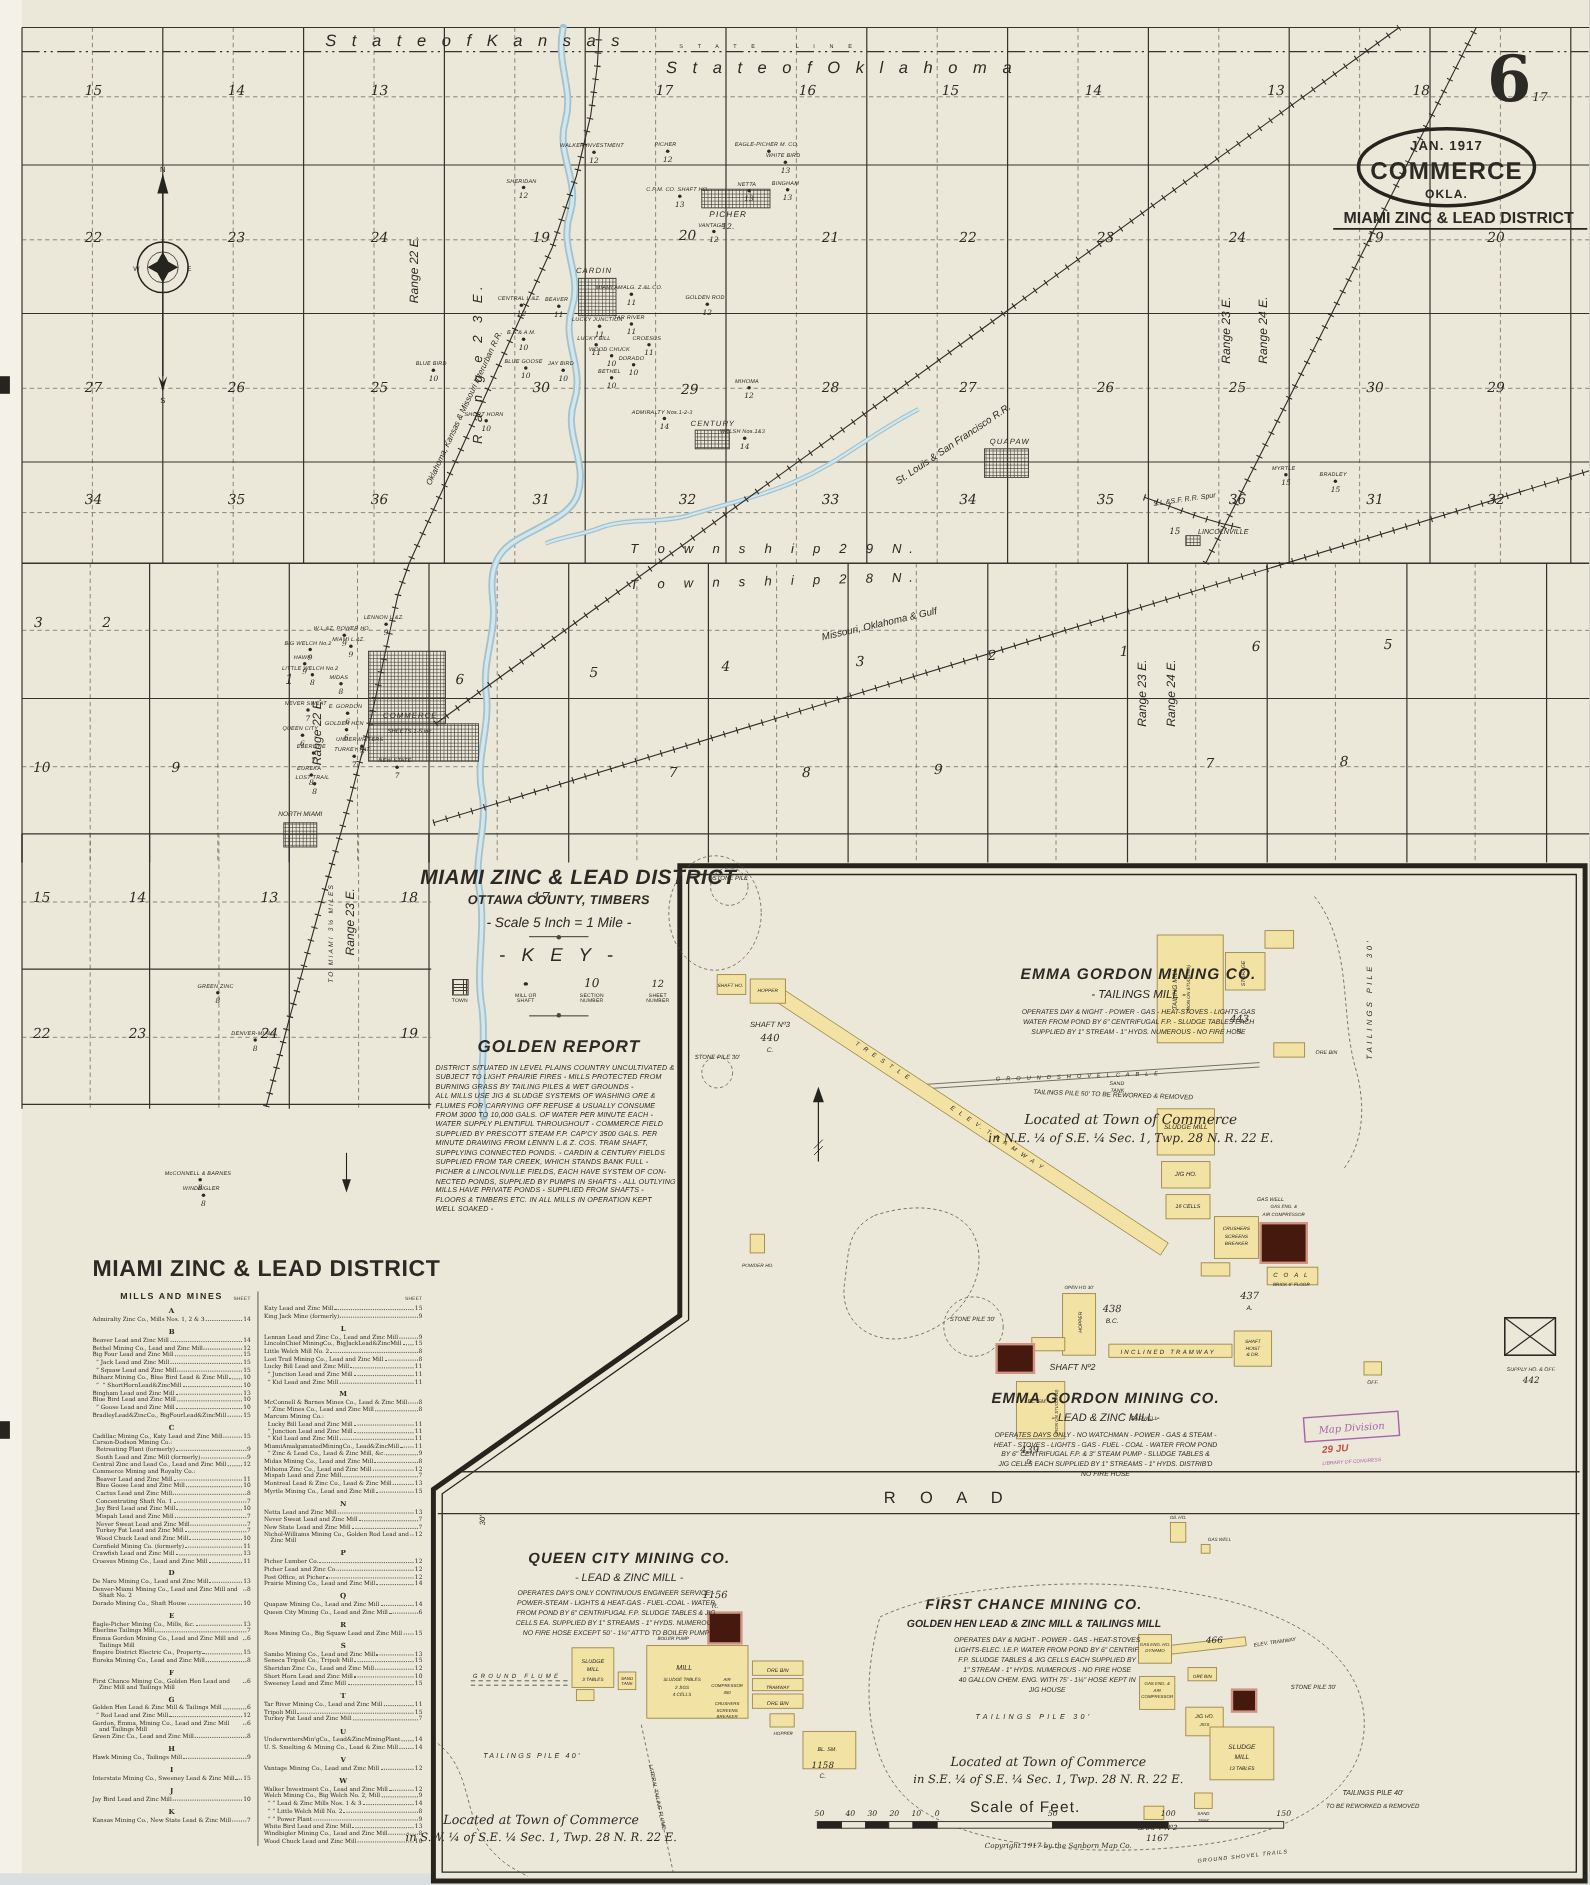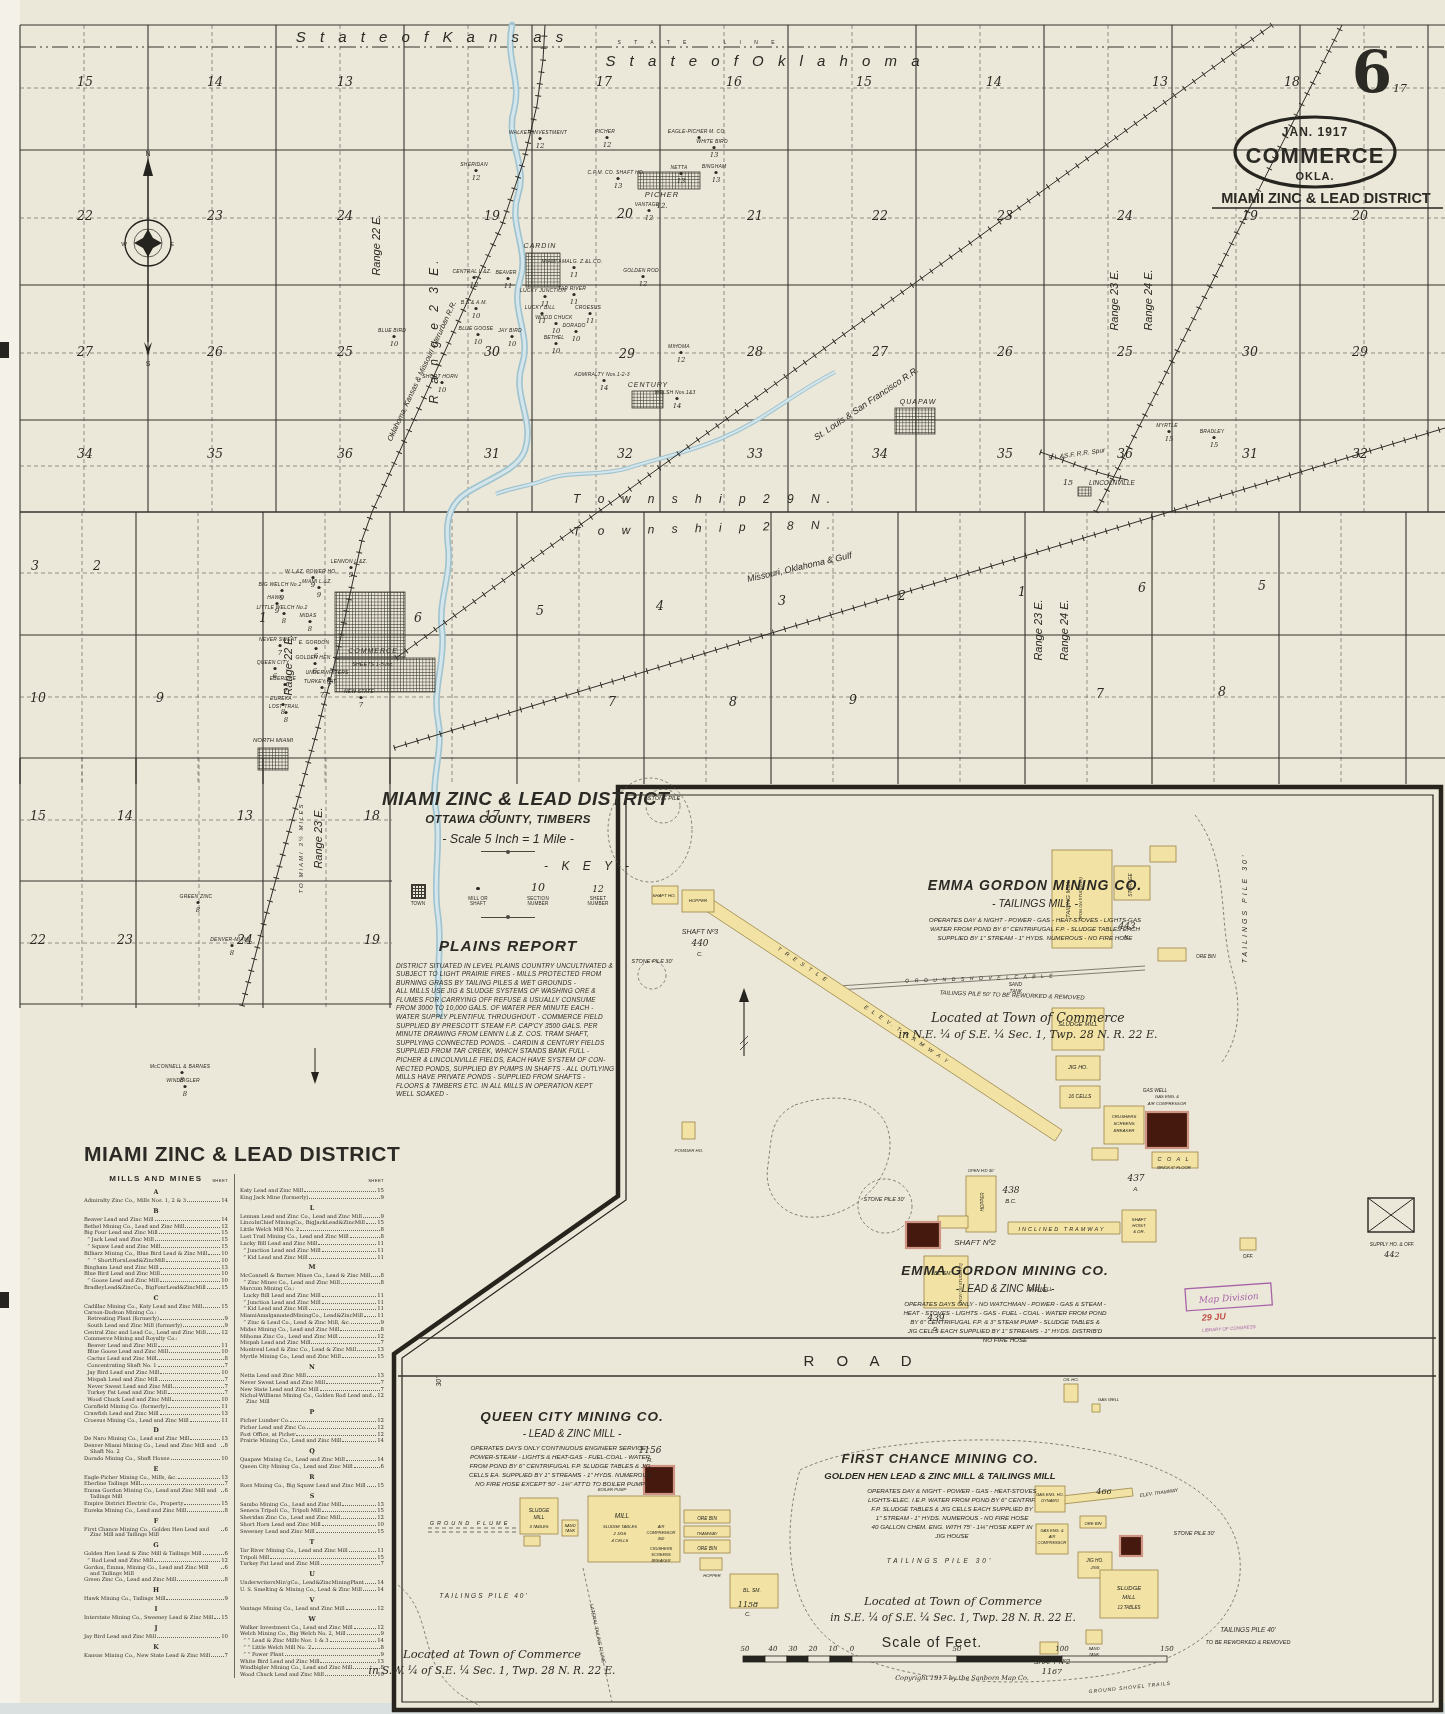--- a/index.html
+++ b/index.html
@@ -7,21 +7,21 @@
          font-family:"Liberation Sans",sans-serif;color:#2b2a24;}
   #map-svg{position:absolute;left:0;top:0;}
   .overlay{position:absolute;}
   
   .legend{left:382px;top:788px;width:252px;text-align:center;}
   .leg-title{font-size:19px;font-weight:bold;font-style:italic;letter-spacing:.5px;white-space:nowrap;}
   .leg-sub{font-size:11.5px;font-weight:bold;font-style:italic;margin-top:3px;letter-spacing:.4px;}
   .leg-scale{font-size:12.5px;font-style:italic;margin-top:7px;}
   .sep{width:54px;margin:5px auto 4px;border-top:1px solid #4a4840;position:relative;height:3px;}
   .sep:after{content:"";position:absolute;left:50%;top:-2.5px;width:4px;height:4px;background:#4a4840;border-radius:50%;transform:translateX(-50%);}
-  .leg-key{font-size:12px;letter-spacing:5px;font-style:italic;margin-top:2px;text-align:right;}
+  .leg-key{font-size:17px;letter-spacing:5px;font-style:italic;margin-top:2px;}
   .keyrow{display:flex;justify-content:center;align-items:flex-end;gap:14px;margin-top:6px;}
   .keyitem{display:flex;flex-direction:column;align-items:center;width:46px;}
   .keyicon{height:15px;display:flex;align-items:flex-end;justify-content:center;}
   .town-icon{width:13px;height:13px;border:.6px solid #3c3a33;
      background-image:repeating-linear-gradient(0deg,#3c3a33 0 .6px,transparent .6px 3px),repeating-linear-gradient(90deg,#3c3a33 0 .6px,transparent .6px 3px);}
   .dot-icon{width:3.5px;height:3.5px;background:#2b2a24;border-radius:50%;margin-bottom:4px;}
   .num-icon{font-family:"DejaVu Serif",serif;font-style:italic;font-size:11px;}
   .num-icon.small{font-size:9px;}
   .keylabel{font-size:4.6px;margin-top:2px;white-space:pre-line;line-height:1.15;letter-spacing:.2px;}
   .leg-report{font-size:15.5px;font-weight:bold;font-style:italic;letter-spacing:1px;margin-top:16px;}
@@ -687,21 +687,21 @@
       </div>
       <div class="keyitem">
         <div class="keyicon">
             <div class="num-icon small">12</div>
           </div>
         <div class="keylabel">SHEET
 NUMBER</div>
       </div>
     </div>
     <div class="sep" style="margin-top:10px;"></div>
-    <div class="leg-report">PLAINS REPORT</div>
+    <div class="leg-report">GOLDEN REPORT</div>
     <div class="report-text">DISTRICT SITUATED IN LEVEL PLAINS COUNTRY UNCULTIVATED &amp;
 SUBJECT TO LIGHT PRAIRIE FIRES - MILLS PROTECTED FROM
 BURNING GRASS BY TAILING PILES &amp; WET GROUNDS -
 ALL MILLS USE JIG &amp; SLUDGE SYSTEMS OF WASHING ORE &amp;
 FLUMES FOR CARRYING OFF REFUSE &amp; USUALLY CONSUME
 FROM 3000 TO 10,000 GALS. OF WATER PER MINUTE EACH -
 WATER SUPPLY PLENTIFUL THROUGHOUT - COMMERCE FIELD
 SUPPLIED BY PRESCOTT STEAM F.P. CAP'CY 3500 GALS. PER
 MINUTE DRAWING FROM LENN'N L.&amp; Z. COS. TRAM SHAFT,
 SUPPLYING CONNECTED PONDS. - CARDIN &amp; CENTURY FIELDS

